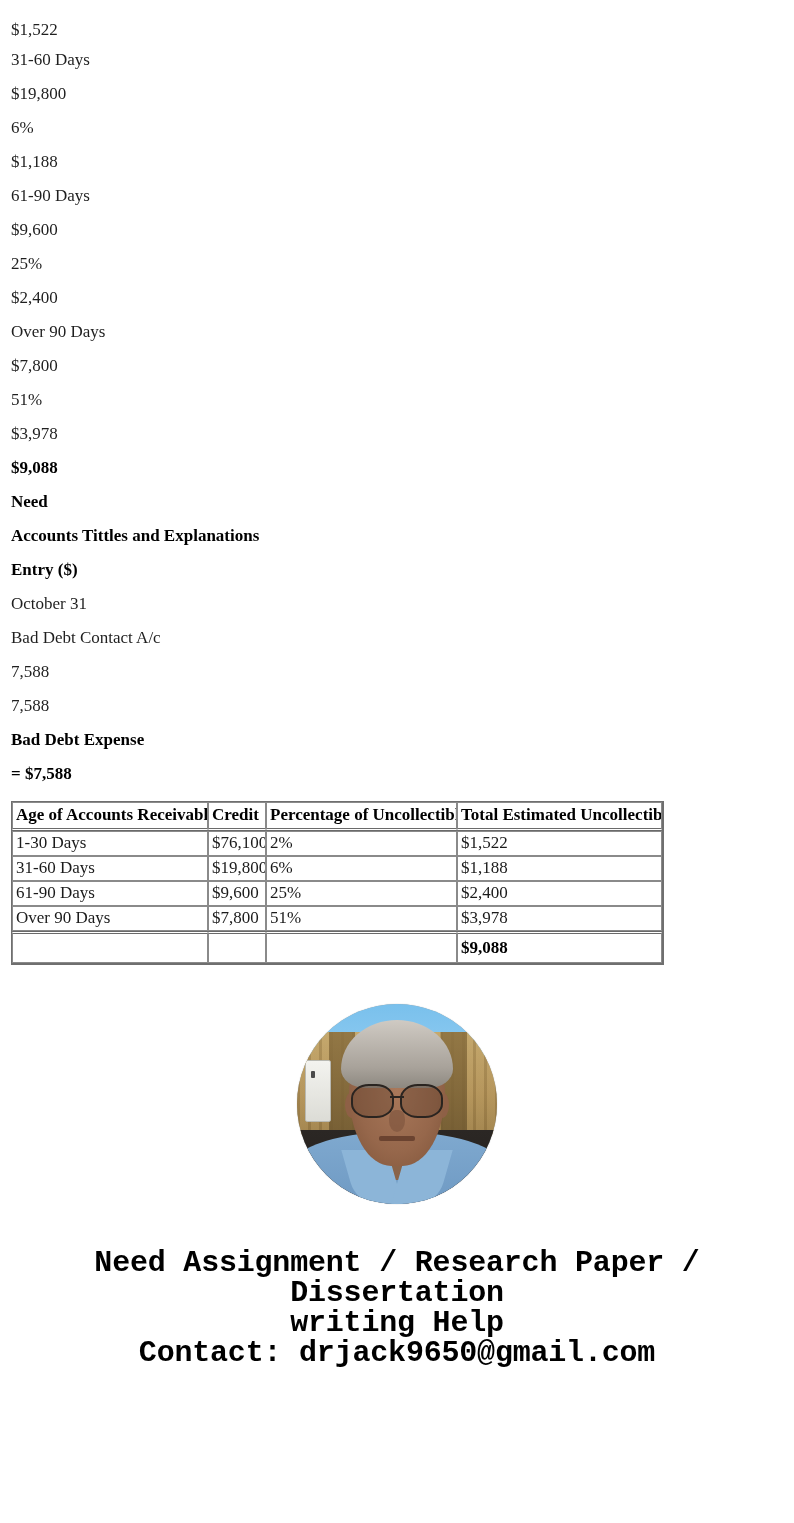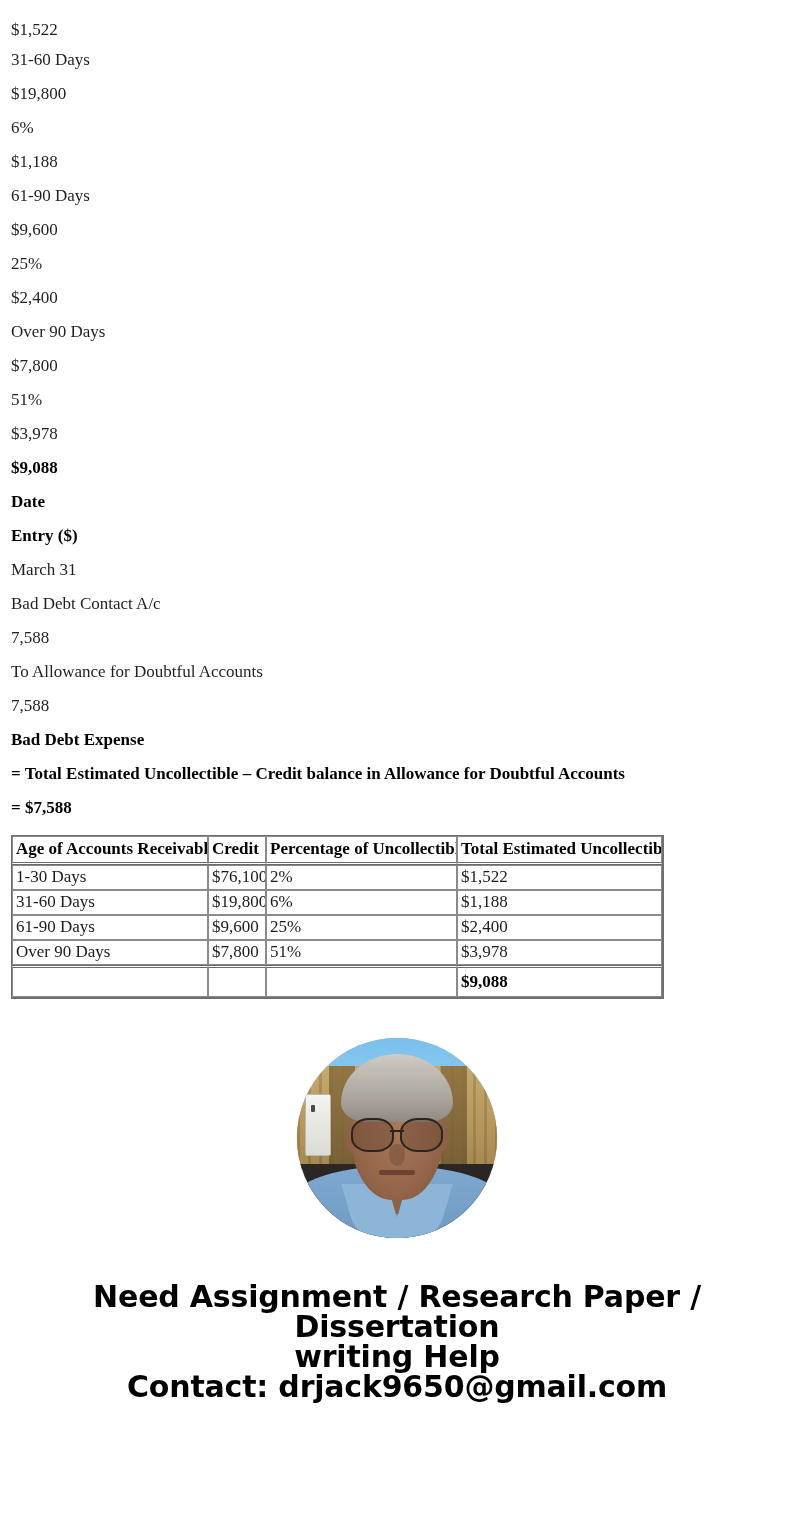--- a/index.html
+++ b/index.html
@@ -201,49 +201,48 @@
   .promo {
     margin-top: 44px;
     text-align: center;
     font-family: "DejaVu Sans", "Liberation Sans", sans-serif;
     font-weight: bold;
     font-size: 30px;
     line-height: 30px;
     color: #000000;
     letter-spacing: -0.2px;
   }
-  .promo .pl { display: block; }
+  .promo .pl { display: block; font-family: Liberation Mono, monospace; }
 </style>
 </head>
 <body>
 
 <div class="doc" id="doc-lines">
     <div class="line first">$1,522</div>
     <div class="line">31-60 Days</div>
     <div class="line">$19,800</div>
     <div class="line">6%</div>
     <div class="line">$1,188</div>
     <div class="line">61-90 Days</div>
     <div class="line">$9,600</div>
     <div class="line">25%</div>
     <div class="line">$2,400</div>
     <div class="line">Over 90 Days</div>
     <div class="line">$7,800</div>
     <div class="line">51%</div>
     <div class="line">$3,978</div>
     <div class="line b">$9,088</div>
-    <div class="line b">Date</div>
+    <div class="line b">Need</div>
+    <div class="line b">Accounts Tittles and Explanations</div>
     <div class="line b">Entry ($)</div>
-    <div class="line">March 31</div>
+    <div class="line">October 31</div>
     <div class="line">Bad Debt Contact A/c</div>
     <div class="line">7,588</div>
-    <div class="line">To Allowance for Doubtful Accounts</div>
     <div class="line">7,588</div>
     <div class="line b">Bad Debt Expense</div>
-    <div class="line b">= Total Estimated Uncollectible – Credit balance in Allowance for Doubtful Accounts</div>
     <div class="line b">= $7,588</div>
   </div>
 
 <div class="table-wrap">
   <table class="aging">
     <colgroup>
       <col class="c1">
         <col class="c2">
         <col class="c3">
         <col class="c4">

